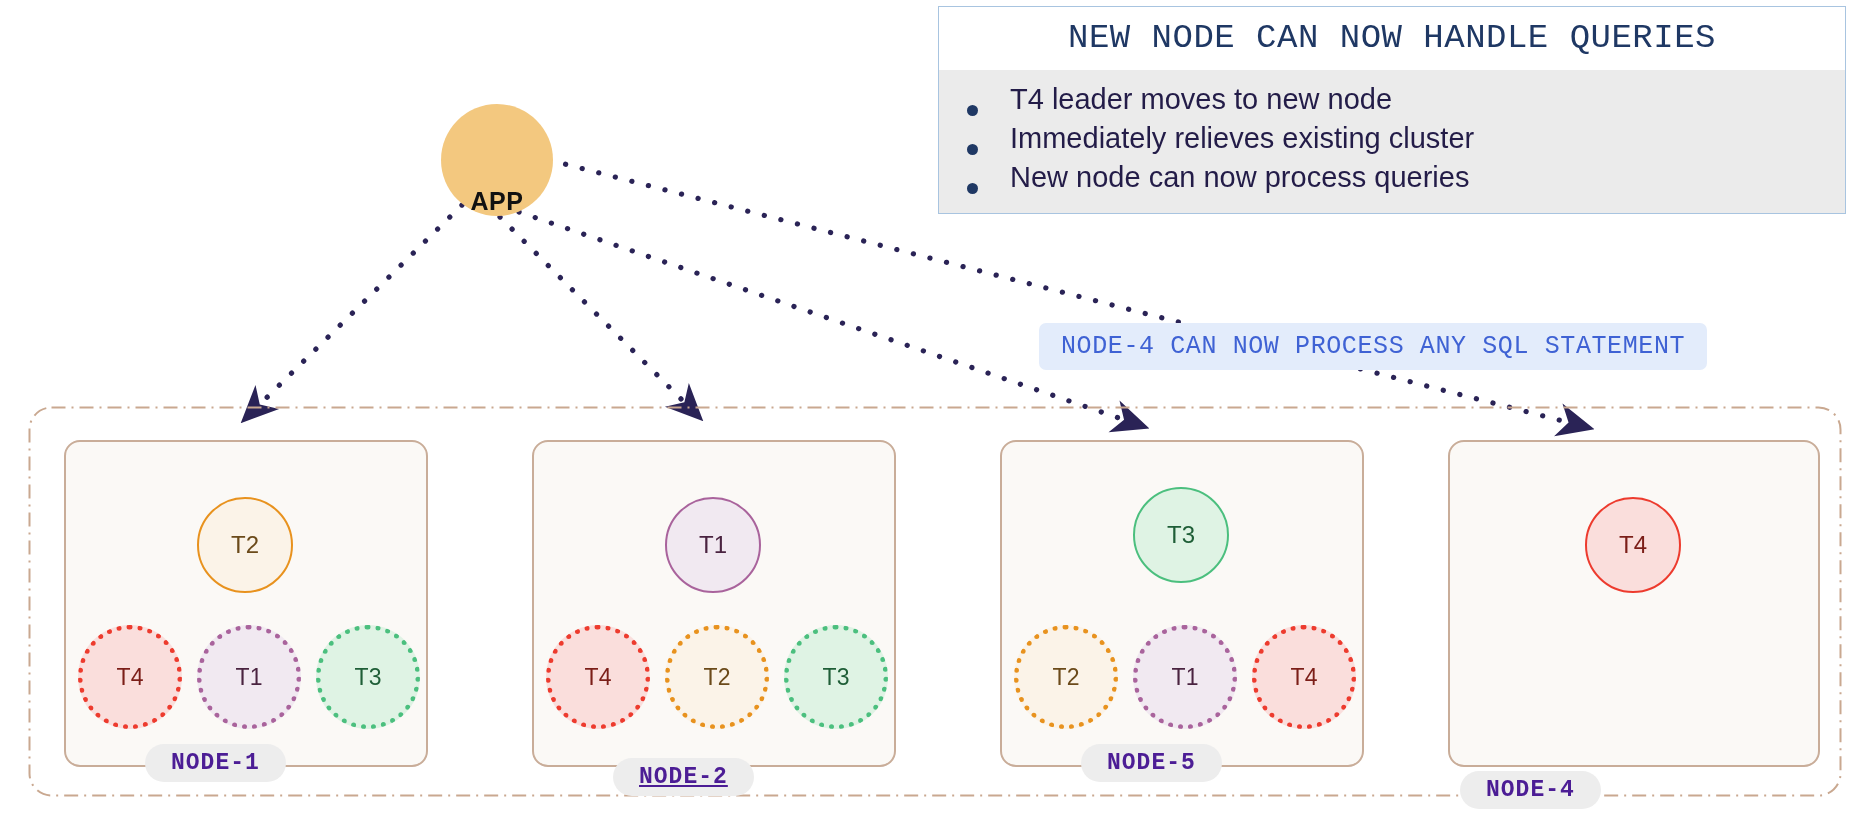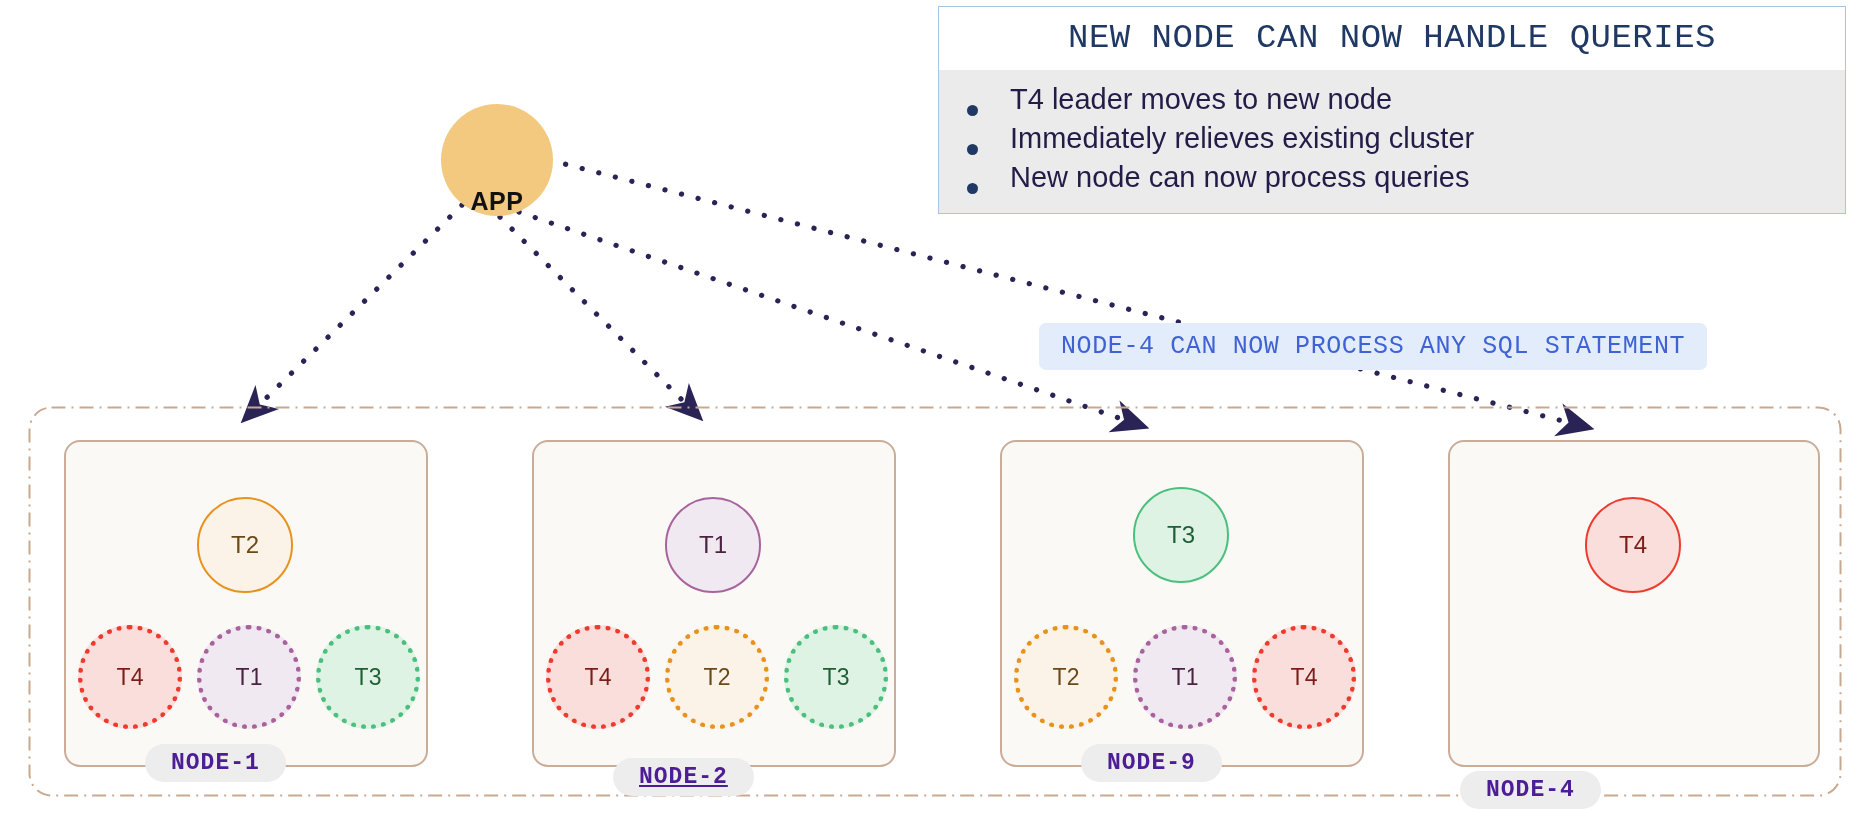--- a/index.html
+++ b/index.html
@@ -249,21 +249,21 @@
     <span>T4</span>
   </div>
 
   <div class="node-pill" style="left:145px; top:744px;">
     <span>NODE-1</span>
   </div>
   <div class="node-pill" style="left:613px; top:758px;text-decoration:underline;">
     <span>NODE-2</span>
   </div>
   <div class="node-pill" style="left:1081px; top:744px;">
-    <span>NODE-9</span>
+    <span>NODE-5</span>
   </div>
   <div class="node-pill" style="left:1460px; top:744px;margin-top:27px;">
     <span>NODE-4</span>
   </div>
 
   <div id="app-node" style="background: rgb(243, 200, 127); align-items: flex-end;">
     <span class="app-label" style="color: rgb(17, 17, 17);">APP</span>
   </div>
 
   <svg id="edges" viewBox="0 0 1871 833">

